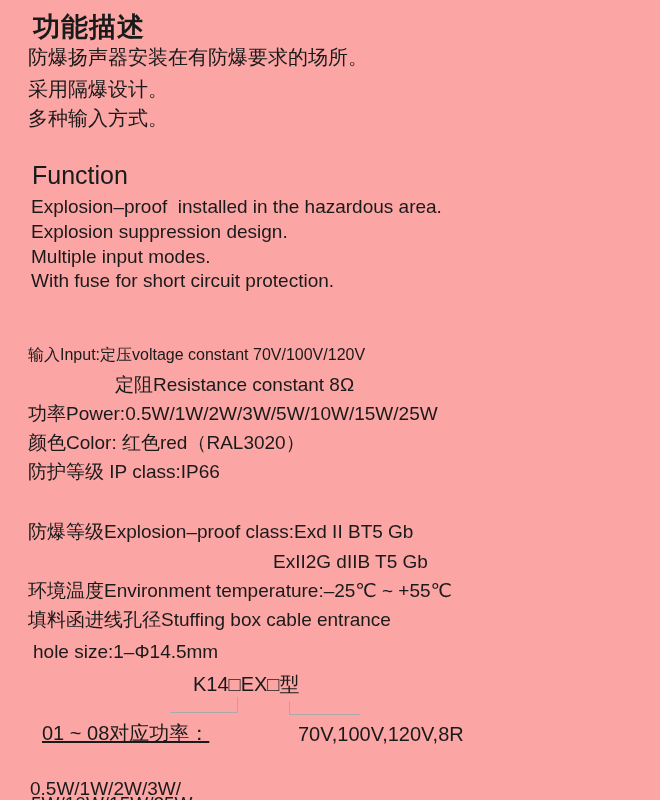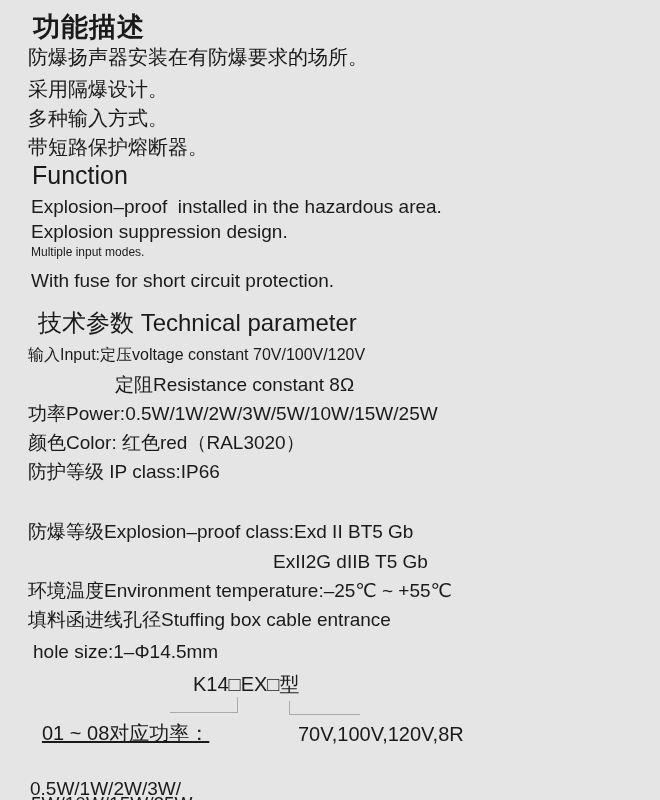--- a/index.html
+++ b/index.html
@@ -3,32 +3,32 @@
 <meta charset="utf-8">
 <style>
   :root { --ink:#1a1a1a; --leader:#aaaaaa; }
   * { box-sizing:border-box; }
   html,body { margin:0; padding:0; }
   body {
     width:660px; height:800px; background:#ffffff;
     font-family:"Liberation Sans","DejaVu Sans",sans-serif;
     color:var(--ink);
   }
-  .page { position:relative; width:660px; height:800px; background:#e5e5e5; overflow:hidden; }
+  .page { position:relative; width:660px; height:800px; background:#fca5a5; overflow:hidden; }
   .line { position:absolute; white-space:pre; line-height:1.15; }
 
   .h-cn        { left:33px;  top:12px;  font-size:27px; font-weight:600; letter-spacing:1px; }
   .cn-1        { left:28px;  top:46px;  font-size:20px; }
   .cn-2        { left:28px;  top:78px;  font-size:20px; }
   .cn-3        { left:28px;  top:107px; font-size:20px; }
   .cn-4        { left:28px;  top:136px; font-size:20px; }
   .h-en        { left:32px;  top:161px; font-size:25px; }
   .en-1        { left:31px;  top:196px; font-size:19px; }
   .en-2        { left:31px;  top:221px; font-size:19px; }
-  .en-3        { left:31px;  top:246px; font-size:12px;text-align:center; }
+  .en-3        { left:31px;  top:246px; font-size:19px;text-align:center; }
   .en-4        { left:31px;  top:270px; font-size:19px; }
 
   .h-tech      { left:38px;  top:309px; font-size:24px; }
   .t-input     { left:28px;  top:346px; font-size:16px; }
   .t-input2    { left:115px; top:374px; font-size:19px; }
   .t-power     { left:28px;  top:403px; font-size:19px; }
   .t-color     { left:28px;  top:432px; font-size:19px; }
   .t-ip        { left:28px;  top:461px; font-size:19px; }
   .t-weight    { left:28px;  top:492px; font-size:19px; }
   .t-exp       { left:28px;  top:521px; font-size:19px; }
@@ -53,29 +53,27 @@
 </style>
 </head>
 <body style="background: rgb(255, 255, 255);">
 
 <div class="page">
 
   <div class="line h-cn">功能描述</div>
   <div class="line cn-1">防爆扬声器安装在有防爆要求的场所。</div>
   <div class="line cn-2">采用隔爆设计。</div>
   <div class="line cn-3">多种输入方式。</div>
-  <div class="line cn-4">带短路保护熔断器。</div>
 
   <div class="line h-en">Function</div>
   <div class="line en-1">Explosion–proof  installed in the hazardous area.</div>
   <div class="line en-2">Explosion suppression design.</div>
   <div class="line en-3">Multiple input modes.</div>
   <div class="line en-4">With fuse for short circuit protection.</div>
 
-  <div class="line h-tech">技术参数 Technical parameter</div>
   <div class="line t-input">输入Input:定压voltage constant 70V/100V/120V</div>
   <div class="line t-input2">定阻Resistance constant 8Ω</div>
   <div class="line t-power">功率Power:0.5W/1W/2W/3W/5W/10W/15W/25W</div>
   <div class="line t-color">颜色Color: 红色red（RAL3020）</div>
   <div class="line t-ip">防护等级 IP class:IP66</div>
   <div class="line t-exp">防爆等级Explosion–proof class:Exd II BT5 Gb</div>
   <div class="line t-exp2">ExII2G dIIB T5 Gb</div>
   <div class="line t-temp">环境温度Environment temperature:–25℃ ~ +55℃</div>
   <div class="line t-stuff">填料函进线孔径Stuffing box cable entrance</div>
   <div class="line t-hole">hole size:1–Φ14.5mm</div>

